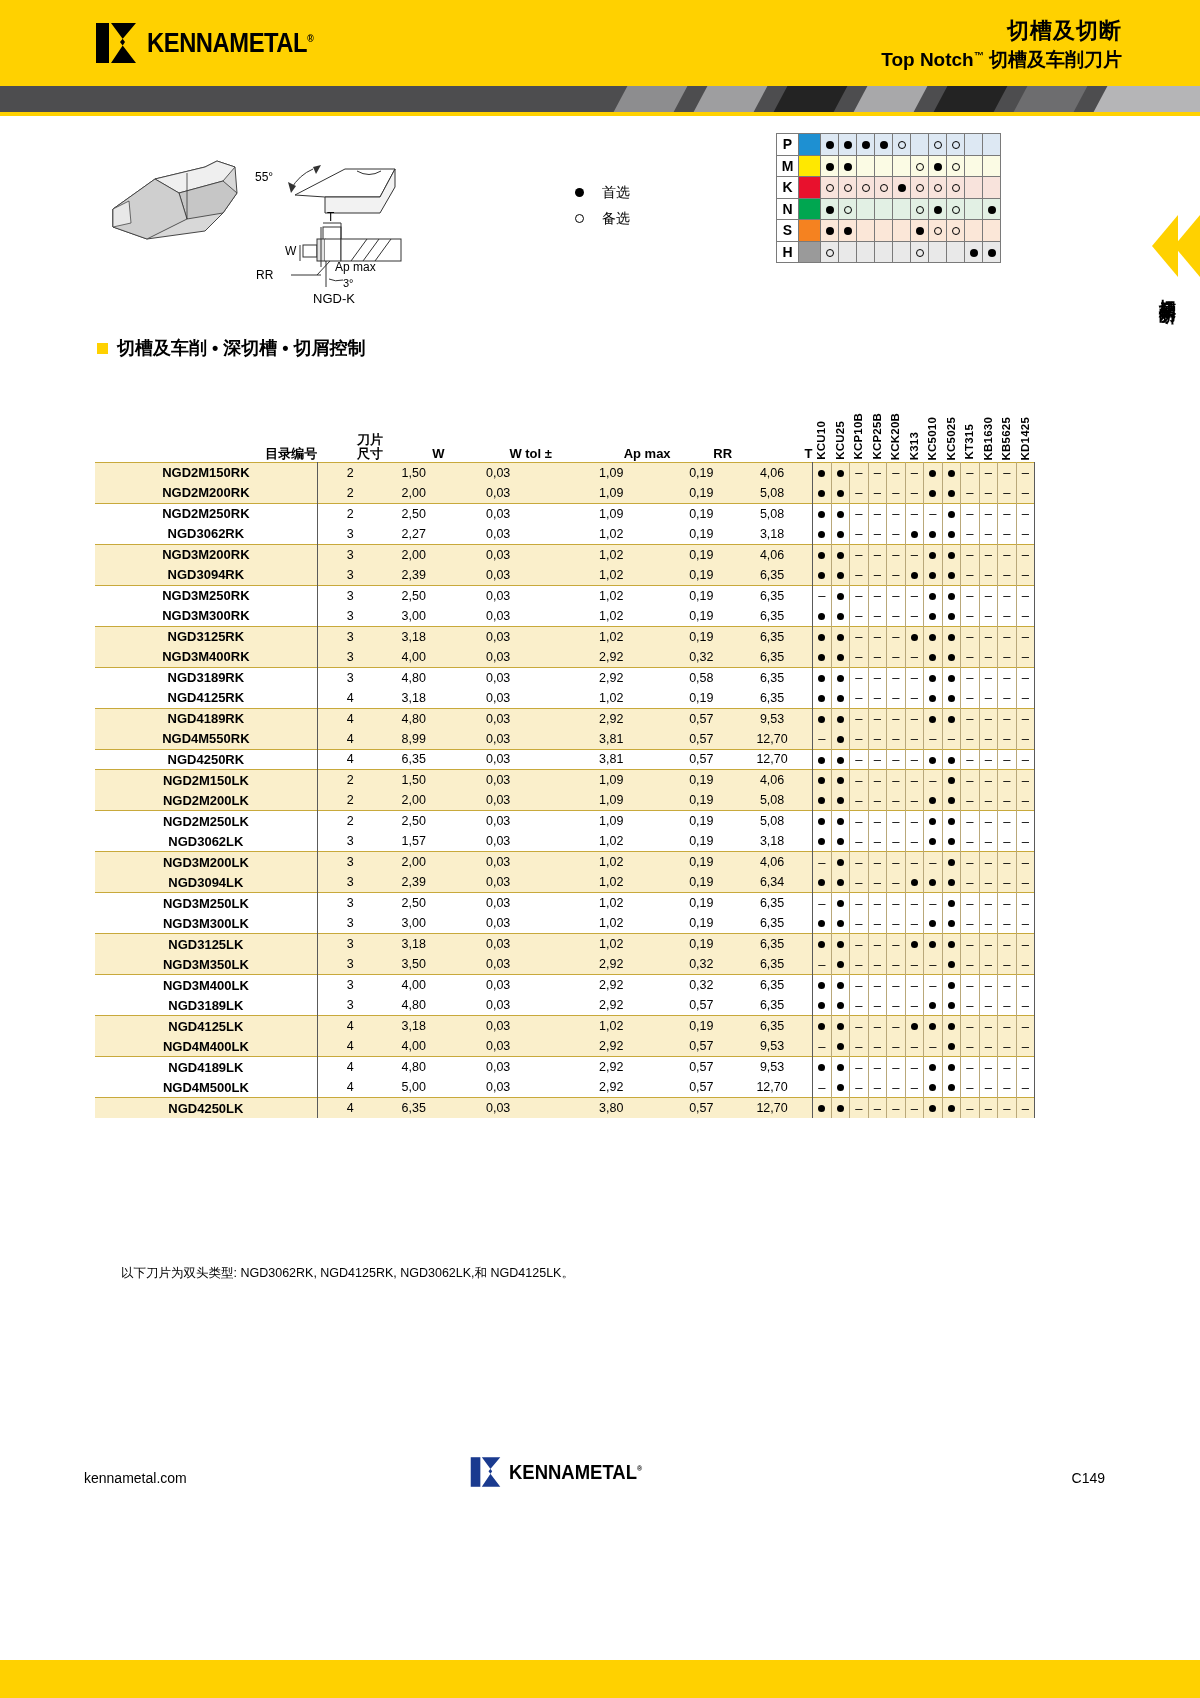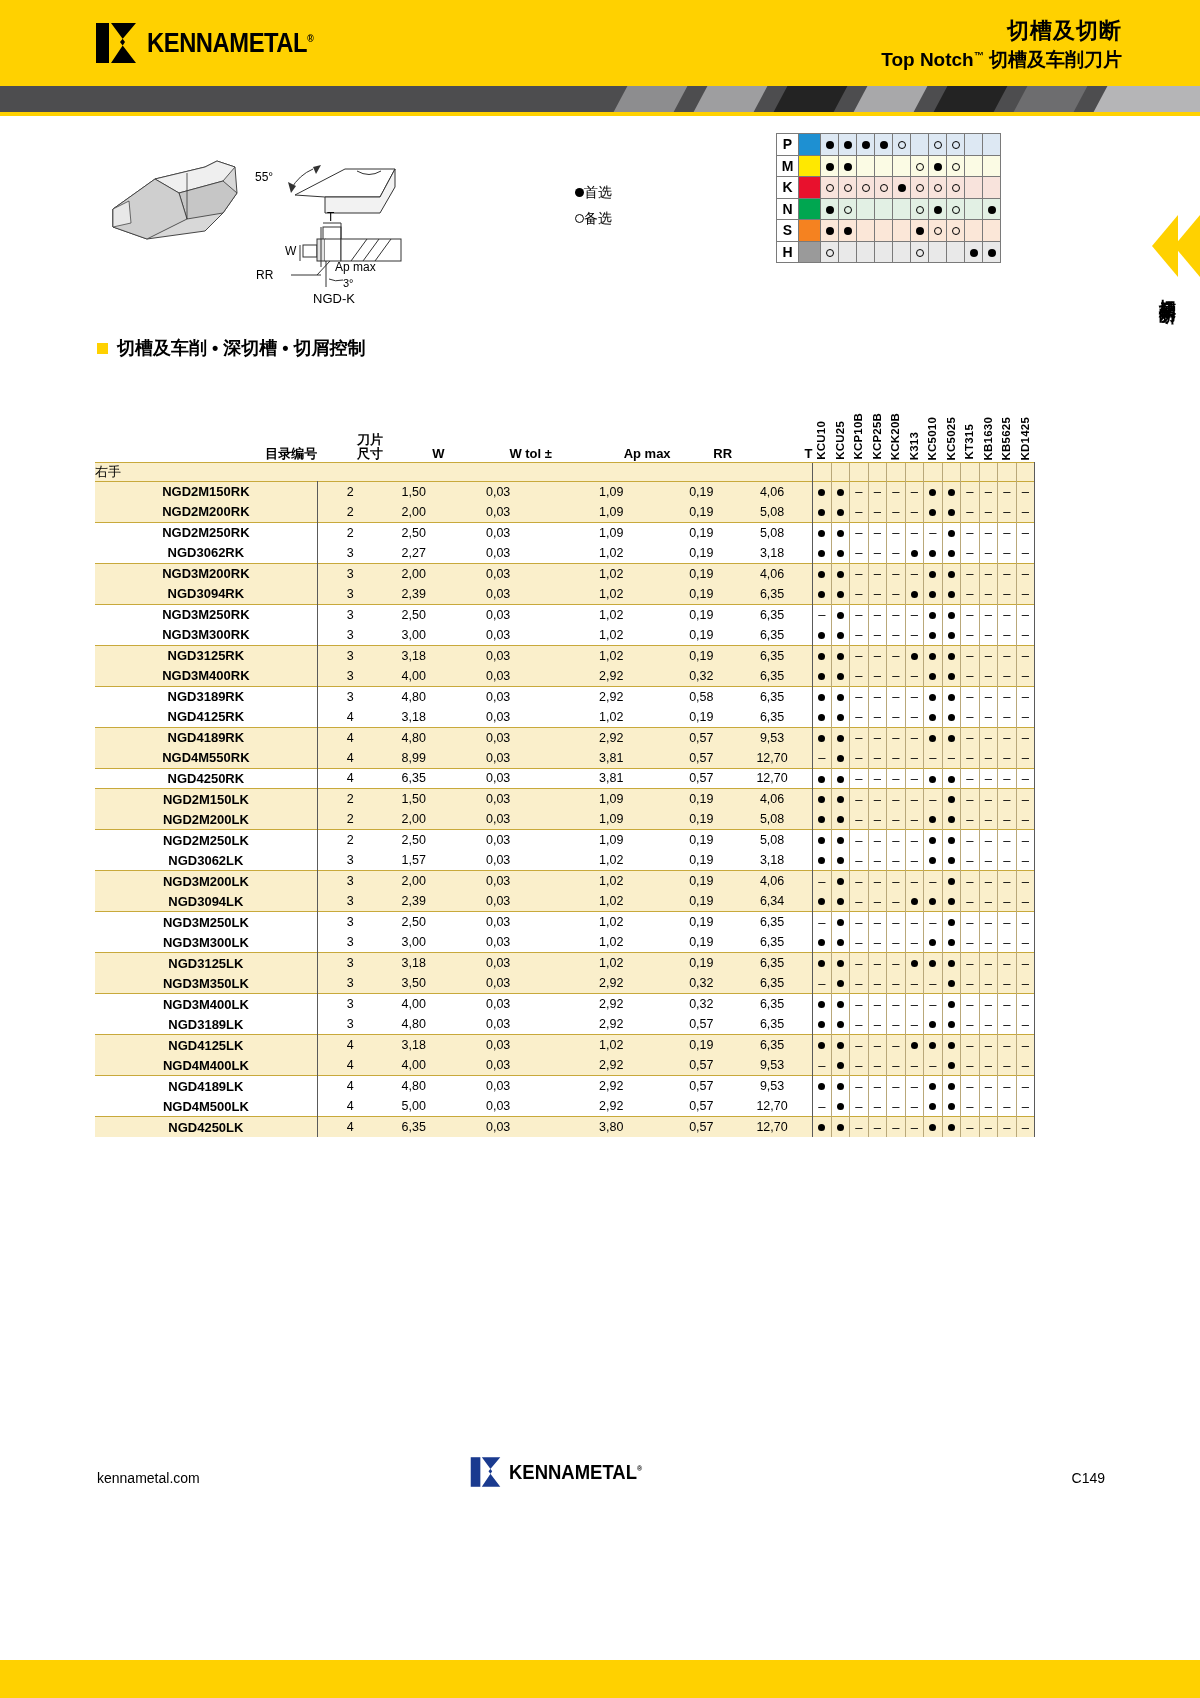--- a/index.html
+++ b/index.html
@@ -32,21 +32,21 @@
 
   
   .side-tab { position:absolute; right:0; top:215px; width:52px; }
   .tab-arrow { width:52px; height:62px; }
   .tab-text { position:absolute; top:70px; left:8px; writing-mode:vertical-rl;
               font-size:17px; font-weight:bold; letter-spacing:2px; white-space:nowrap; }
 
   
   .art { position:absolute; left:95px; top:135px; }
   .legend { position:absolute; left:575px; top:180px; font-size:14px; line-height:1.85; }
-  .legend .ln { display:flex; align-items:center; gap:0; }
+  .legend .ln { display:flex; align-items:center; gap:18px; }
   .dotF { width:9px; height:9px; border-radius:50%; background:#000; display:inline-block; }
   .dotO { width:9px; height:9px; border-radius:50%; border:1.4px solid #000; display:inline-block; }
 
   
   .iso { position:absolute; left:776px; top:133px; border-collapse:collapse; }
   .iso td { border:1px solid #7a7a7a; padding:0; height:21.5px; }
   .iso td.lbl { width:22px; text-align:center; font-weight:bold; font-size:14px; }
   .iso td.swatch { width:22px; }
   .iso td.cell { width:18px; text-align:center; }
   .mk { display:inline-block; width:8px; height:8px; border-radius:50%; vertical-align:middle; }
@@ -84,21 +84,21 @@
   .gd { display:inline-block; width:7px; height:7px; border-radius:50%; background:#000; vertical-align:middle; }
   .gdash { font-size:13px; }
 
   .bandtop { border-top:1.3px solid #C8A93B; }
   .bandbot { border-bottom:1.3px solid #C8A93B; }
 
   .note { position:absolute; left:95px; top:1264px; font-size:12.5px; line-height:1.55; }
   .note .l2 { padding-left:26px; }
 
   
-  .ftr-site { position:absolute; left:97px; top:1470px; font-size:14px; }
+  .ftr-site { position:absolute; left:84px; top:1470px; font-size:14px; }
   .ftr-logo { position:absolute; left:470px; top:1455px; display:flex; align-items:center; gap:5px; }
   .ftr-logo .lm { width:34px; height:34px; }
   .ftr-logo .lt { font-size:21px; font-weight:bold; transform:scaleX(0.88); transform-origin:left center; }
   .ftr-logo .lt sup { font-size:8px; vertical-align:super; }
   .ftr-page { position:absolute; right:95px; top:1470px; font-size:14px; }
   .ftr-band { position:absolute; left:0; top:1660px; width:1200px; height:38px; background:#FFD100; }
 </style>
 </head>
 <body>
 
@@ -338,35 +338,20 @@
           <th class="g" style="vertical-align: bottom;">
             <div class="vt">KB5625</div>
           </th>
           <th class="g last" style="vertical-align: bottom;">
             <div class="vt">KD1425</div>
           </th>
         </tr>
       <tr class="hdrule"></tr>
     </thead>
     <tbody id="tbody">
-        <tr class="secrow">
-          <td colspan="7">右手</td>
-          <td class="g first"></td>
-          <td class="g"></td>
-          <td class="g"></td>
-          <td class="g"></td>
-          <td class="g"></td>
-          <td class="g"></td>
-          <td class="g"></td>
-          <td class="g"></td>
-          <td class="g"></td>
-          <td class="g"></td>
-          <td class="g"></td>
-          <td class="g last"></td>
-        </tr>
         <tr class="r alt bandtop">
           <td class="cat">NGD2M150RK</td>
           <td class="sepL">2</td>
           <td>1,50</td>
           <td>0,03</td>
           <td>1,09</td>
           <td>0,19</td>
           <td>4,06</td>
           <td class="g first"><span class="gd"></span></td>
           <td class="g"><span class="gd"></span></td>
@@ -1030,20 +1015,21 @@
           <td class="g"><span class="gdash">–</span></td>
           <td class="g"><span class="gdash">–</span></td>
           <td class="g"><span class="gdash">–</span></td>
           <td class="g last"><span class="gdash">–</span></td>
         </tr>
       </tbody>
   </table>
 </div>
 
 <div class="note">
+  <div class="l2">以下刀片为双头类型:  NGD3062RK, NGD4125RK, NGD3062LK,和  NGD4125LK。</div>
 </div>
 
 <div class="ftr-site">kennametal.com</div>
 <div class="ftr-logo">
   <svg class="lm" viewBox="0 0 46 46">
     <rect x="1" y="3" width="13" height="40" fill="#1a3a8f"></rect>
     <polygon points="16,3 41,3 25,22 41,43 16,43 30,22" fill="#1a3a8f"></polygon>
   </svg>
   <div class="lt"><span>KENNAMETAL</span><sup>®</sup></div>
 </div>

